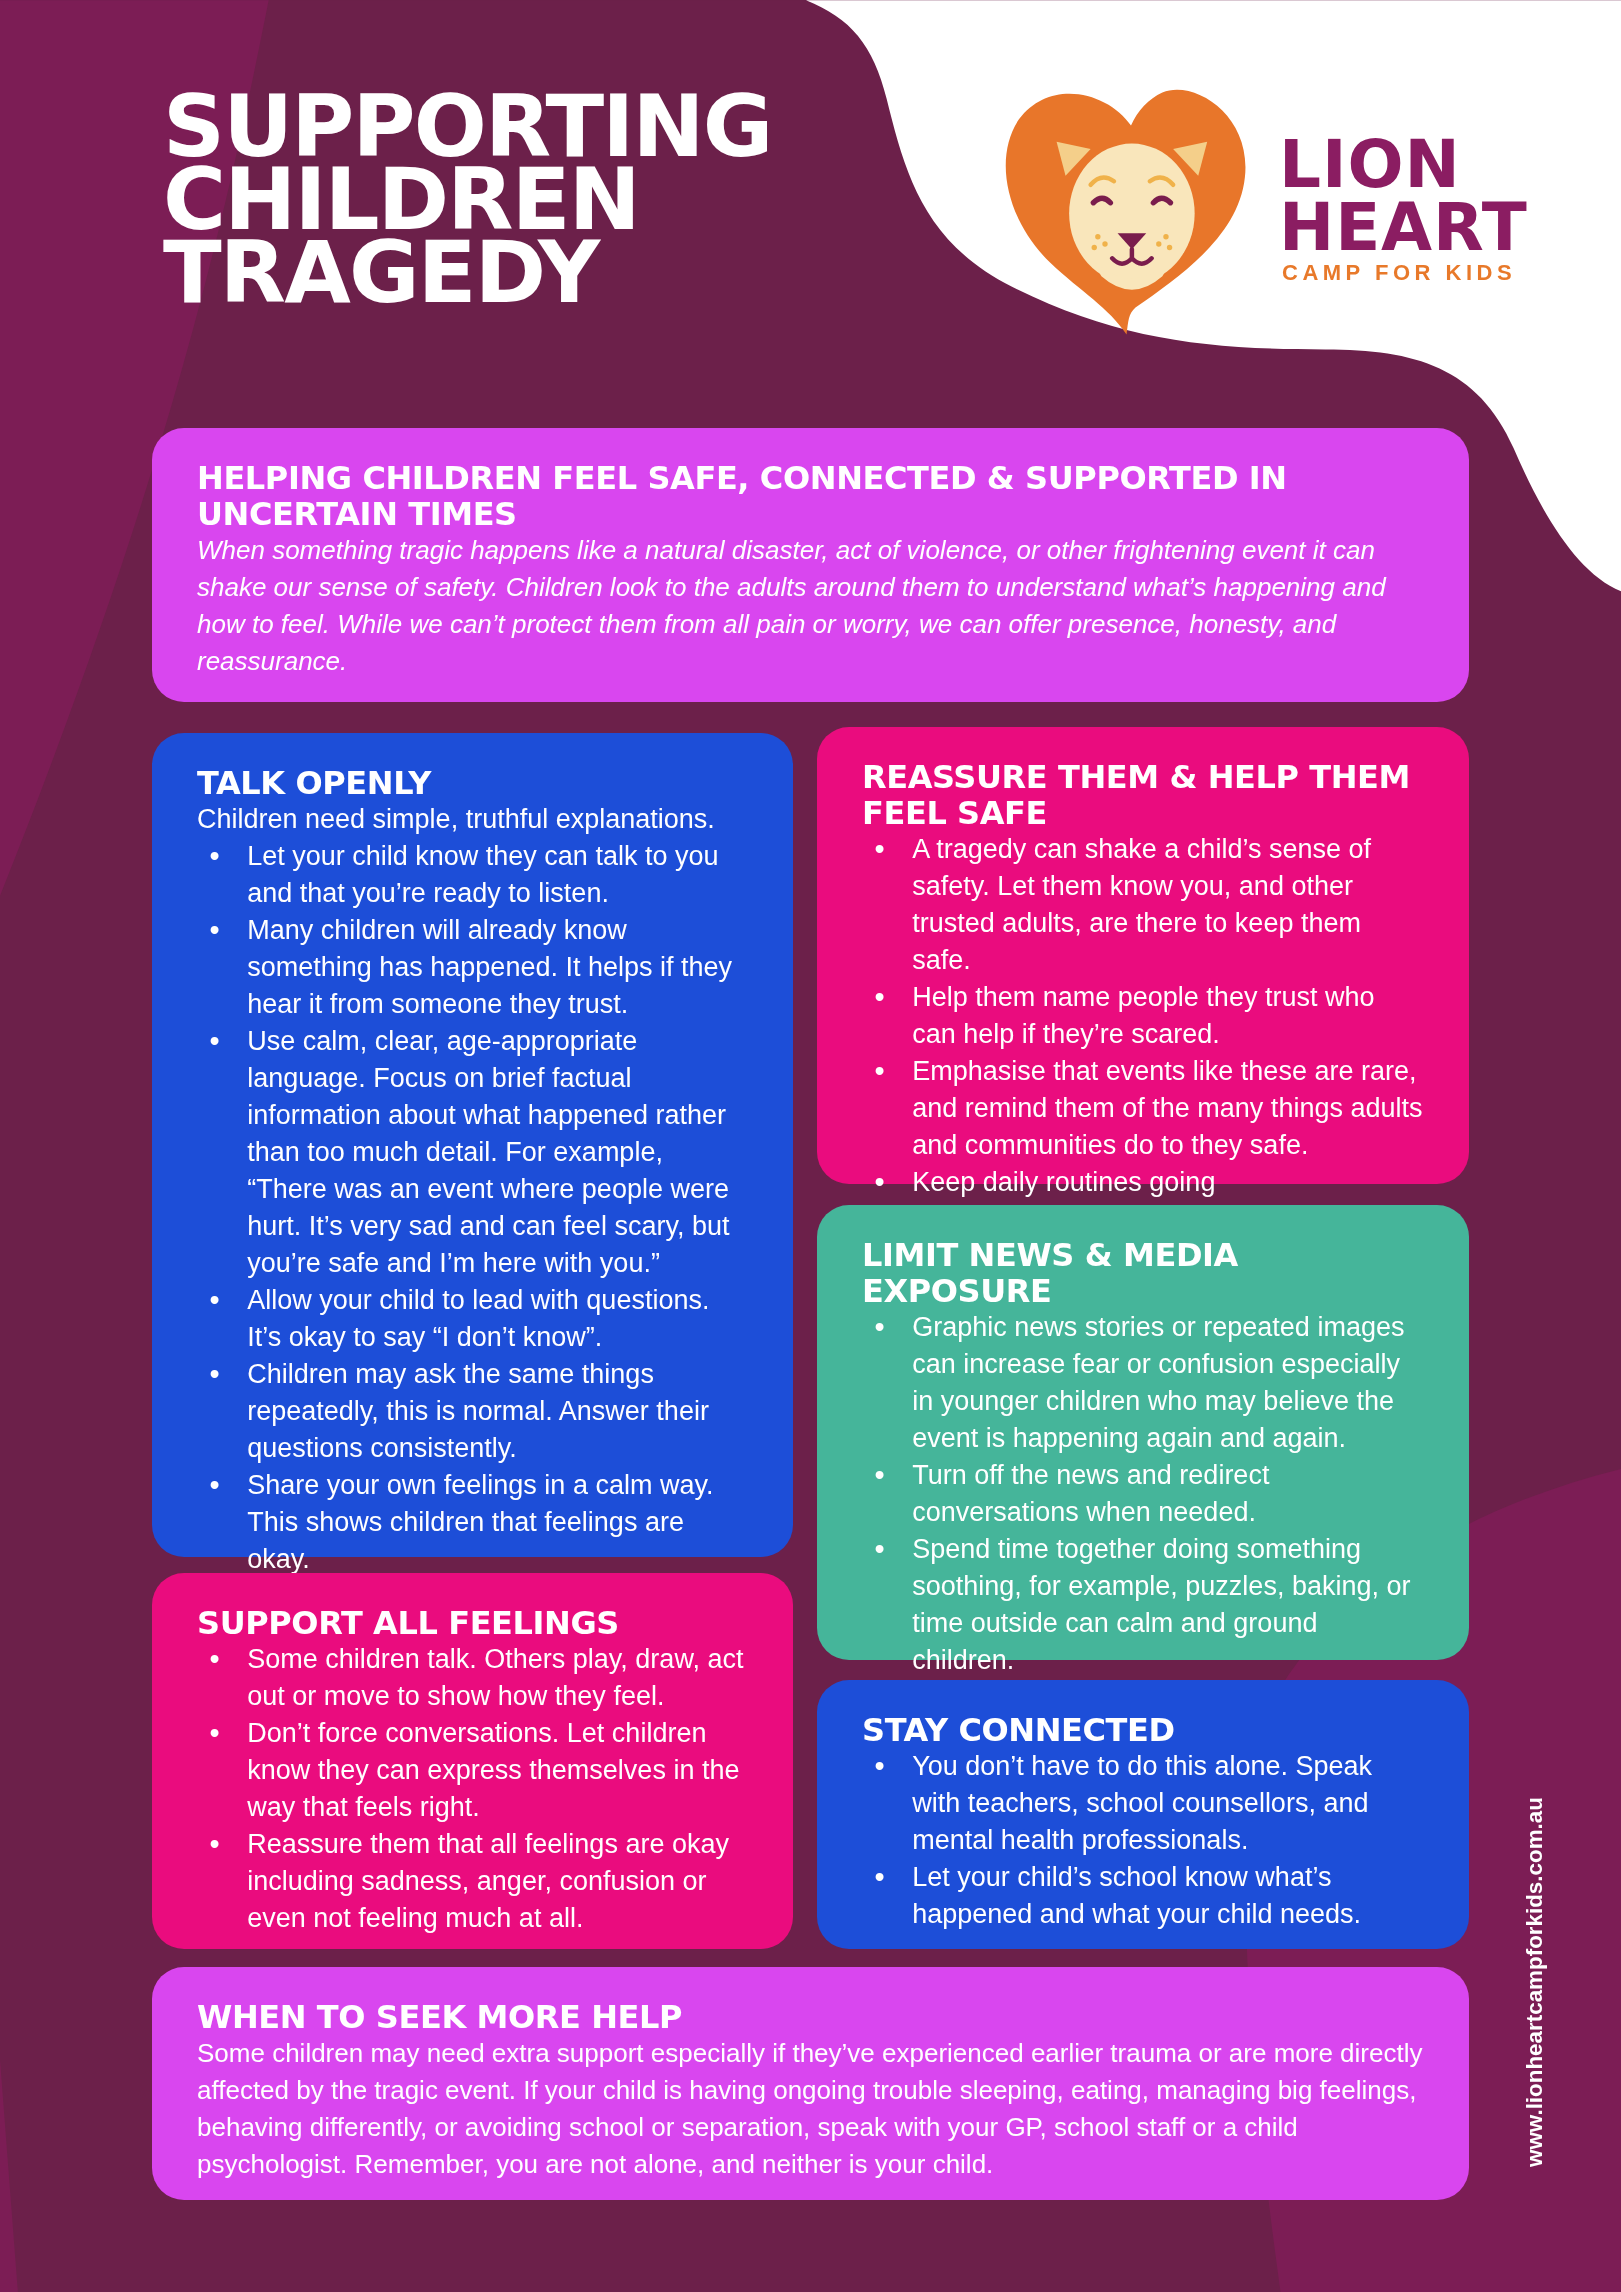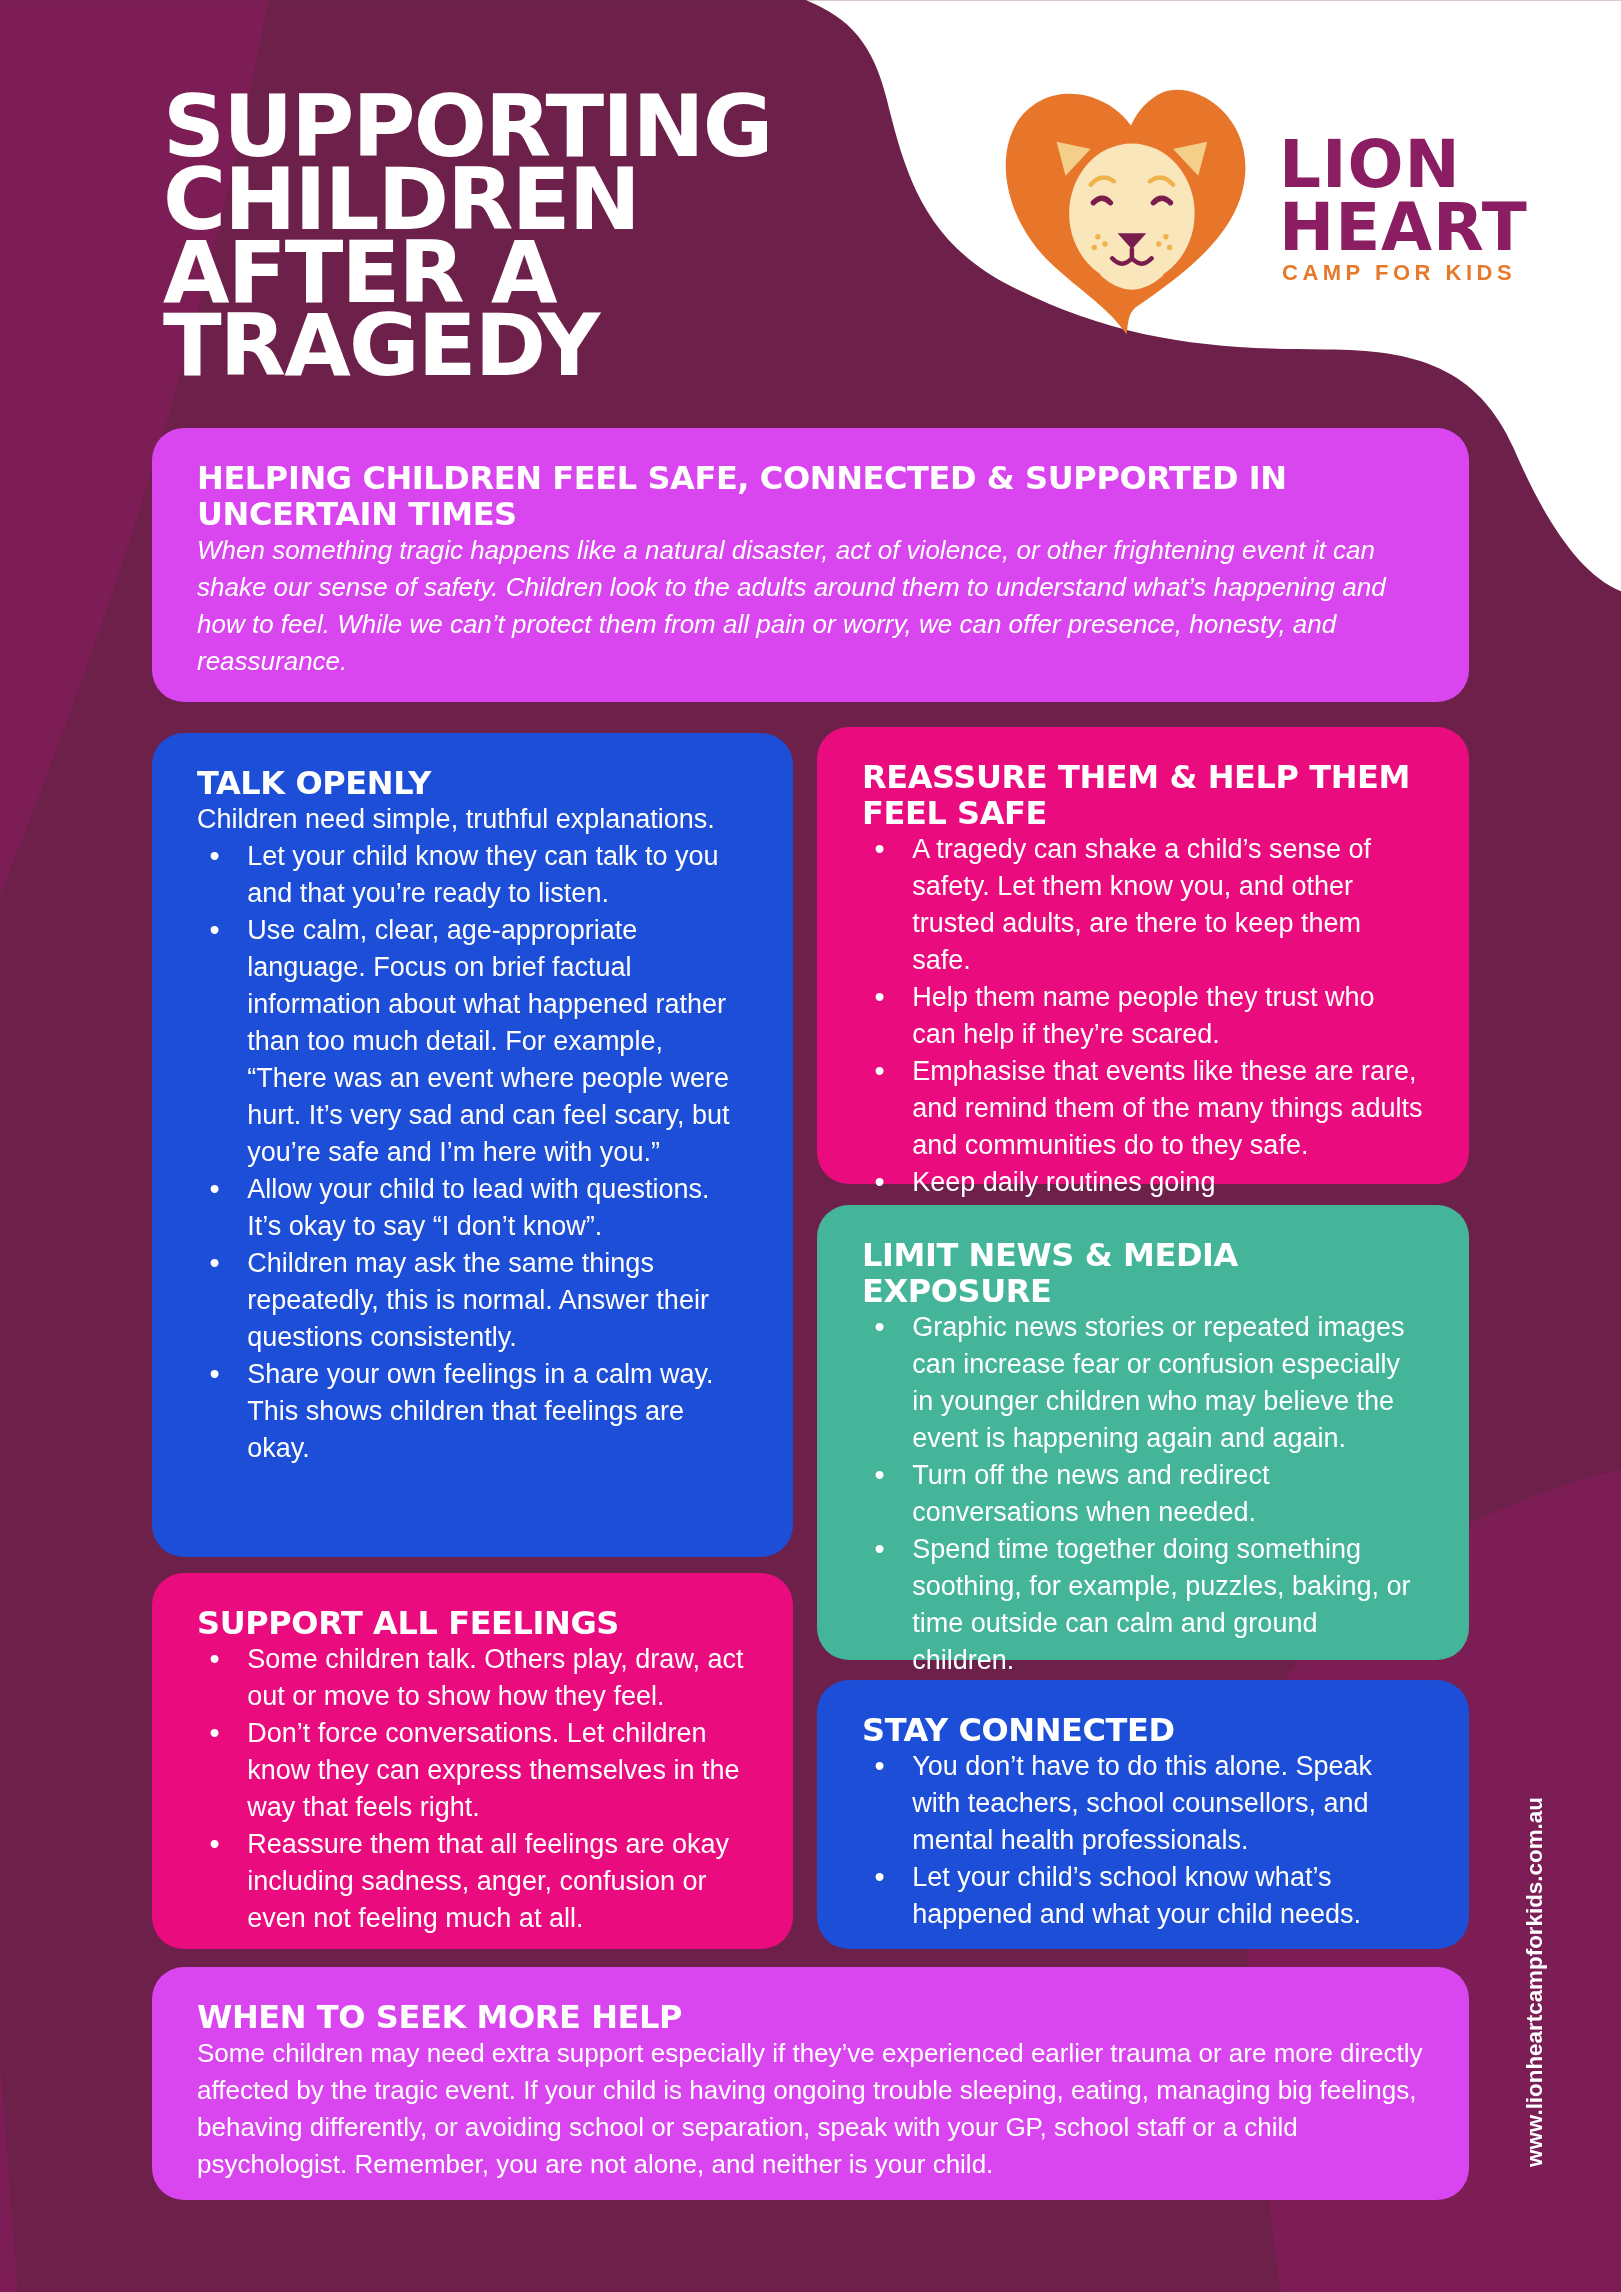--- a/index.html
+++ b/index.html
@@ -88,21 +88,20 @@
   <path d="M1810 1640 C1650 1680 1500 1760 1420 1900 C1380 2000 1380 2200 1430 2560 L1810 2560 Z" fill="#7c1d55"></path>
 
   <path d="M0 2300 L20 2560 L0 2560 Z" fill="#7c1d55"></path>
 
   <path d="M900 0 L1810 0 L1810 660 C1760 640 1720 570 1690 500 C1650 410 1580 390 1480 390 C1350 390 1250 380 1130 320 C1030 270 1010 190 990 110 C975 50 950 20 900 0 Z" fill="#ffffff"></path>
 </svg>
 
 <h1 class="title">
   <span>SUPPORTING</span>
   <span>CHILDREN</span>
-  <span>AFTER A</span>
   <span>TRAGEDY</span>
 </h1>
 
 <div class="logo">
   <svg class="logo-mark" viewBox="0 0 290 290" xmlns="http://www.w3.org/2000/svg">
 
     <path d="M145 52 C120 15 55 -2 20 45 C-10 90 8 160 55 205 C90 238 120 255 140 285 C142 270 142 262 150 255 C200 220 265 175 272 110 C280 40 215 0 180 15 C165 22 152 35 145 52 Z" fill="#e8762a"></path>
 
     <path d="M62 70 L100 78 L72 108 Z" fill="#f4cf8a"></path>
     <path d="M230 70 L192 78 L220 108 Z" fill="#f4cf8a"></path>
@@ -137,20 +136,21 @@
 <section class="card orange" id="card-intro">
   <h2>HELPING CHILDREN FEEL SAFE, CONNECTED &amp; SUPPORTED IN UNCERTAIN TIMES</h2>
   <p>When something tragic happens like a natural disaster, act of violence, or other frightening event it can shake our sense of safety. Children look to the adults around them to understand what’s happening and how to feel. While we can’t protect them from all pain or worry, we can offer presence, honesty, and reassurance.</p>
 </section>
 
 <section class="card teal" id="card-talk">
   <h2>TALK OPENLY</h2>
   <p>Children need simple, truthful explanations.</p>
   <ul>
     <li>Let your child know they can talk to you and that you’re ready to listen.</li>
+    <li>Many children will already know something has happened. It helps if they hear it from someone they trust.</li>
     <li>Use calm, clear, age-appropriate language. Focus on brief factual information about what happened rather than too much detail. For example, “There was an event where people were hurt. It’s very sad and can feel scary, but you’re safe and I’m here with you.”</li>
     <li>Allow your child to lead with questions. It’s okay to say “I don’t know”.</li>
     <li>Children may ask the same things repeatedly, this is normal. Answer their questions consistently.</li>
     <li>Share your own feelings in a calm way. This shows children that feelings are okay.</li>
   </ul>
 </section>
 
 <section class="card pink" id="card-reassure">
   <h2>REASSURE THEM &amp; HELP THEM FEEL SAFE</h2>
   <ul>

